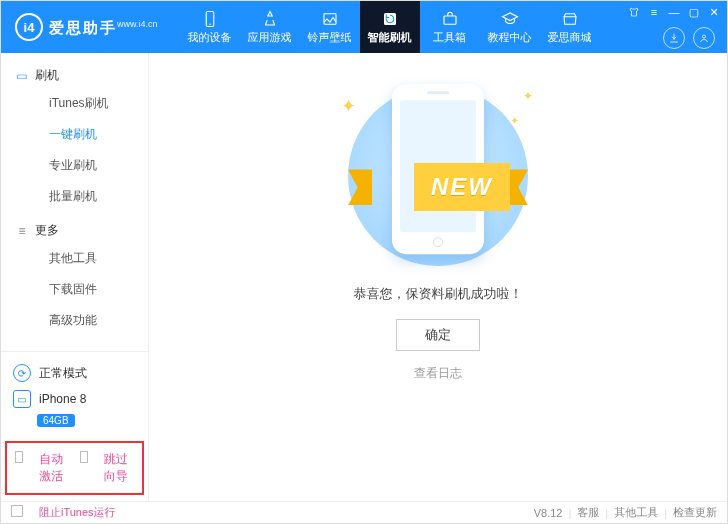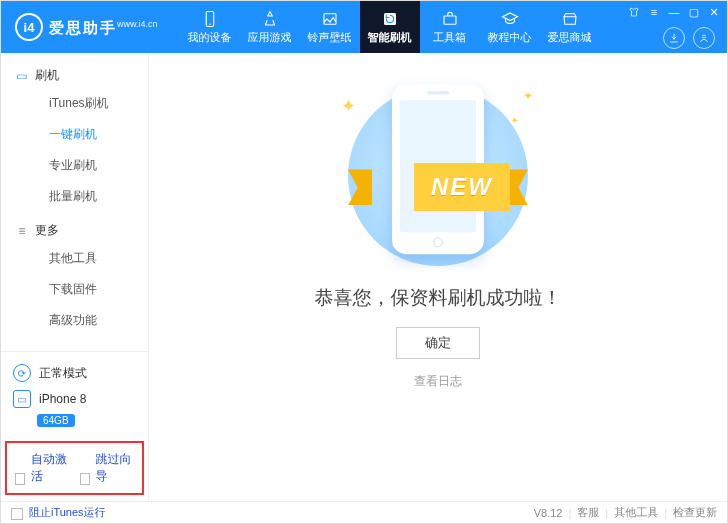--- a/index.html
+++ b/index.html
@@ -28,36 +28,36 @@
   .side-header { display: flex; align-items: center; gap: 6px; padding: 4px 14px; color: #333; font-size: 12px; }
   .side-header .hicon { width: 14px; text-align: center; color: #1e90ff; }
   .side-item { padding: 7px 8px 7px 48px; font-size: 12px; color: #555; cursor: pointer; }
   .side-item.active { color: #1e90ff; }
   .side-bottom { border-top: 1px solid #eee; padding: 8px 10px; }
   .mode-row, .device-row { display: flex; align-items: center; gap: 8px; padding: 4px 2px; }
   .mode-ico, .dev-ico { width: 18px; height: 18px; border: 1.5px solid #1e90ff; border-radius: 50%; display: flex; align-items: center; justify-content: center; color: #1e90ff; font-size: 10px; }
   .dev-ico { border-radius: 3px; }
   .badge { display: inline-block; background: #1e90ff; color: #fff; font-size: 10px; padding: 1px 6px; border-radius: 3px; margin-left: 26px; margin-top: 2px; }
   .chk-row { display: flex; align-items: center; gap: 10px; padding: 8px 8px; border: 2px solid #e33; margin: 6px 4px 6px 4px; }
-  .chk { display: flex; align-items: flex-end; gap: 6px; color: #1d4ed8; cursor: pointer; }
+  .chk { display: flex; align-items: flex-start; gap: 16px; color: #ec4899; cursor: pointer; }
   .chk-box { width: 12px; height: 12px; border: 1px solid #bbb; background: #fff; }
   .main { flex: 1; display: flex; flex-direction: column; align-items: center; justify-content: flex-start; padding-top: 28px; position: relative; }
   .illus-wrap { width: 230px; height: 190px; position: relative; margin-bottom: 14px; }
   .illus-circle { position: absolute; inset: 0; margin: auto; width: 180px; height: 180px; border-radius: 50%; background: radial-gradient(circle at 50% 45%, #d0ecff 0%, #a8d9ff 70%, #8cccff 100%); }
   .sparkle { position: absolute; color: #ffd257; font-size: 18px; }
   .phone { position: absolute; left: 50%; top: 50%; transform: translate(-50%, -54%); width: 92px; height: 170px; background: #fff; border-radius: 14px; box-shadow: 0 6px 14px rgba(30,120,210,.25); }
   .phone-screen { position: absolute; left: 8px; right: 8px; top: 16px; bottom: 22px; background: #e9f5ff; border-radius: 3px; }
   .phone-home { position: absolute; left: 50%; bottom: 7px; transform: translateX(-50%); width: 10px; height: 10px; border: 1.5px solid #cfe0ef; border-radius: 50%; }
   .phone-speaker { position: absolute; left: 50%; top: 7px; transform: translateX(-50%); width: 22px; height: 3px; background: #e2ecf5; border-radius: 2px; }
   .ribbon { position: absolute; left: 50%; top: 56%; transform: translate(-50%, -50%); width: 180px; height: 48px; }
   .ribbon-body { position: absolute; left: 18px; right: 18px; top: 0; bottom: 0; background: #ffcf3e; display: flex; align-items: center; justify-content: center; color: #fff; font-weight: 800; font-size: 24px; letter-spacing: 2px; font-style: italic; text-shadow: 0 1px 0 #e6a800; margin-left: 48px; }
   .ribbon-left, .ribbon-right { position: absolute; top: 6px; width: 24px; height: 36px; background: #f5b200; }
   .ribbon-left { left: 0; clip-path: polygon(0 0, 100% 0, 100% 100%, 0 100%, 40% 50%); }
   .ribbon-right { right: 0; clip-path: polygon(0 0, 100% 0, 60% 50%, 100% 100%, 0 100%); }
-  .msg { font-size: 19px; color: #444; margin-bottom: 16px; }
+  .msg { font-size: 13px; color: #444; margin-bottom: 16px; }
   .ok-btn { border: 1px solid #ccc; background: #fff; padding: 6px 28px; font-size: 13px; color: #444; cursor: pointer; margin-bottom: 14px; }
   .log-link { font-size: 12px; color: #999; cursor: pointer; }
   .footer { height: 22px; border-top: 1px solid #eee; display: flex; align-items: center; justify-content: space-between; padding: 0 10px; font-size: 11px; color: #888; }
   .foot-left { display: flex; align-items: center; gap: 6px; }
   .foot-right { display: flex; align-items: center; gap: 6px; }
   .sep { color: #ddd; }
 </style>
 </head>
 <body>
 

